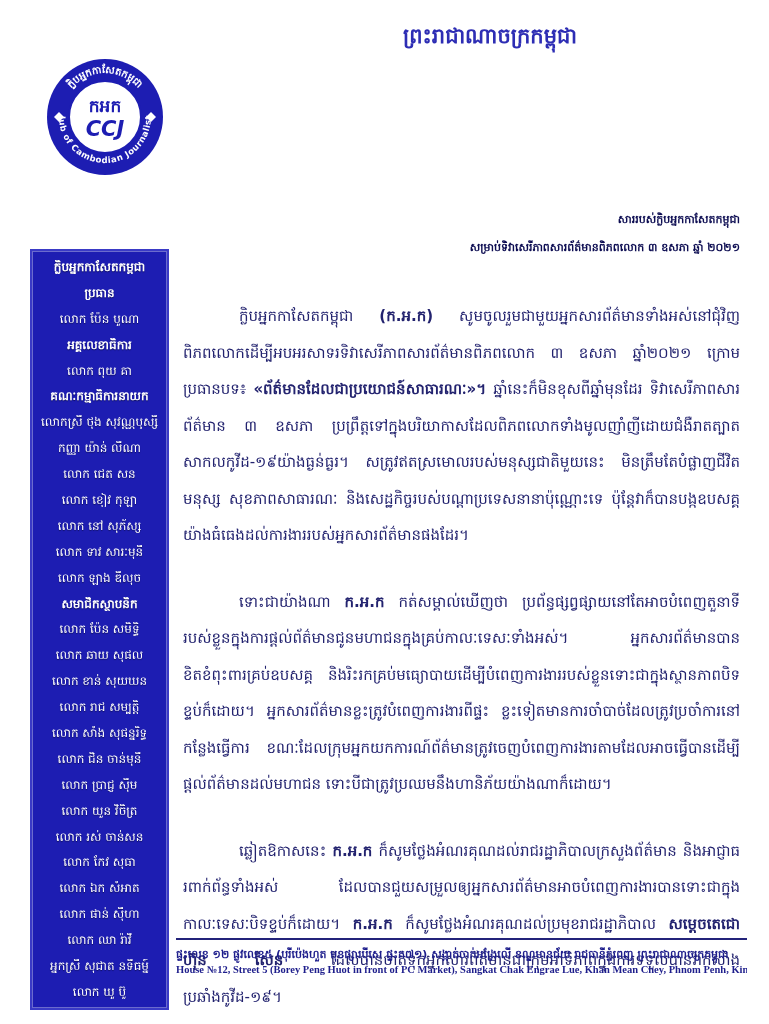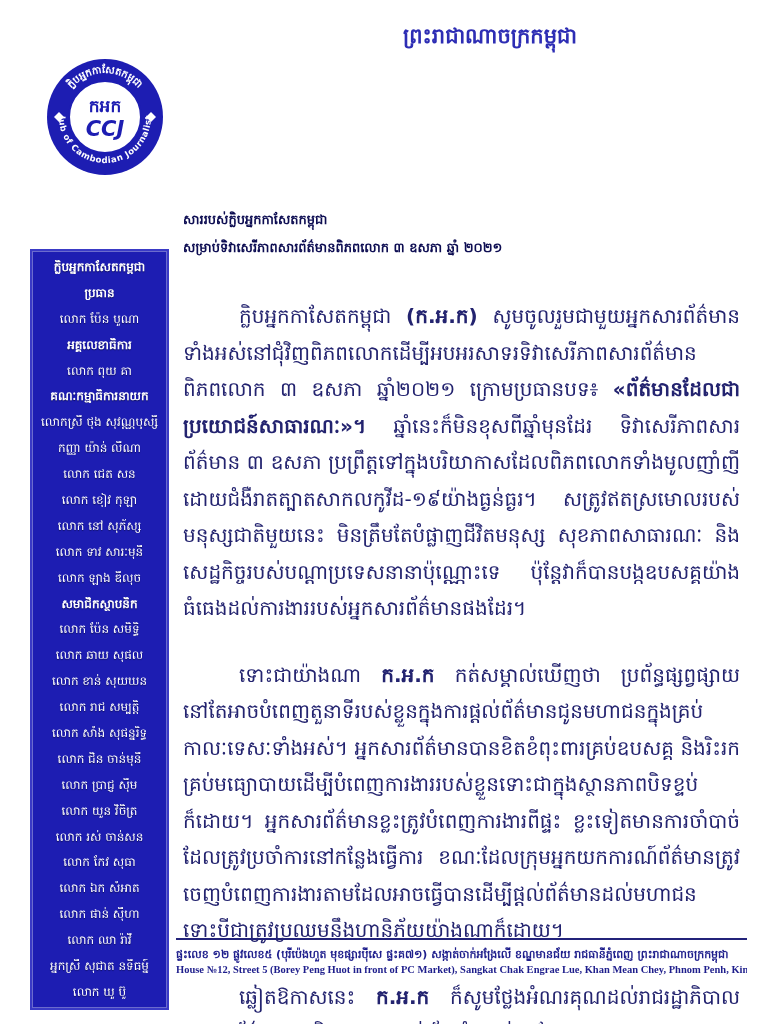--- a/index.html
+++ b/index.html
@@ -50,29 +50,29 @@
   }
   .sb-item{
     color:#ffffff;text-align:center;font-size:12px;line-height:14px;
     white-space:nowrap;overflow:hidden;text-overflow:clip;
     text-shadow:0 1px 1px rgba(0,0,0,.45);
   }
   .sb-bold{font-weight:bold;font-size:12px;}
   
   .main{position:absolute;left:183px;top:206px;width:557px;}
   .title{
-    text-align:left;font-weight:bold;
+    text-align:right;font-weight:bold;
     color:var(--ink-dark);
-    font-size:13px;line-height:28px;
+    font-size:11px;line-height:28px;
   }
   .paras{margin-top:36px;}
   .para{
     margin:0 0 30px 0;
     color:var(--ink);
-    font-size:20px;line-height:36.5px;
+    font-size:15px;line-height:36.5px;
     text-align:justify;text-indent:56px;
   }
   .para .b{font-weight:bold;}
   
   .footer{position:absolute;left:176px;right:22px;top:938px;text-align:left;}
   .rule{border-top:2px solid #23237a;margin-bottom:7px;}
   .f-kh{
     color:var(--footer-navy);font-weight:bold;
     font-size:11px;line-height:16px;white-space:nowrap;overflow:hidden;
   }

